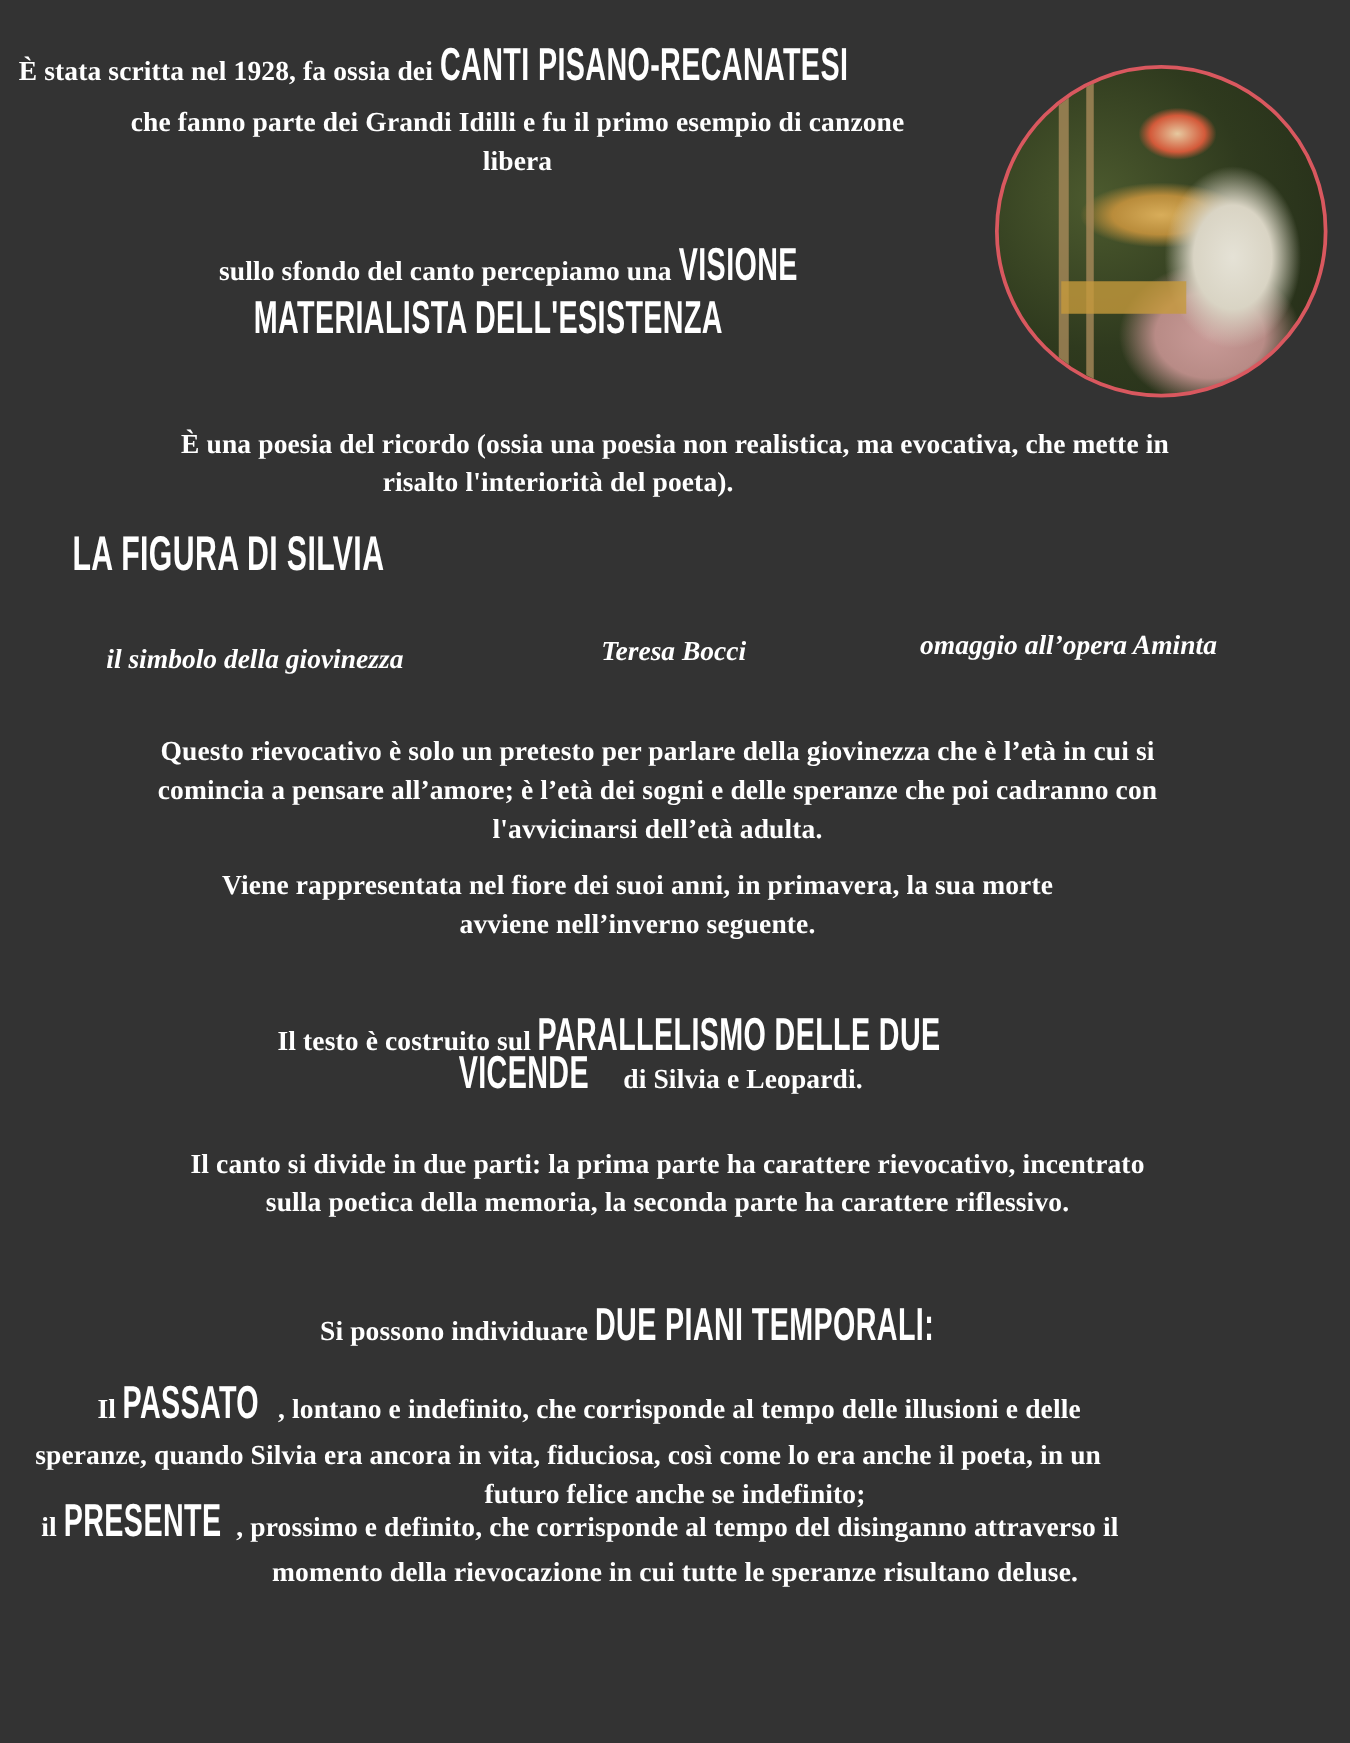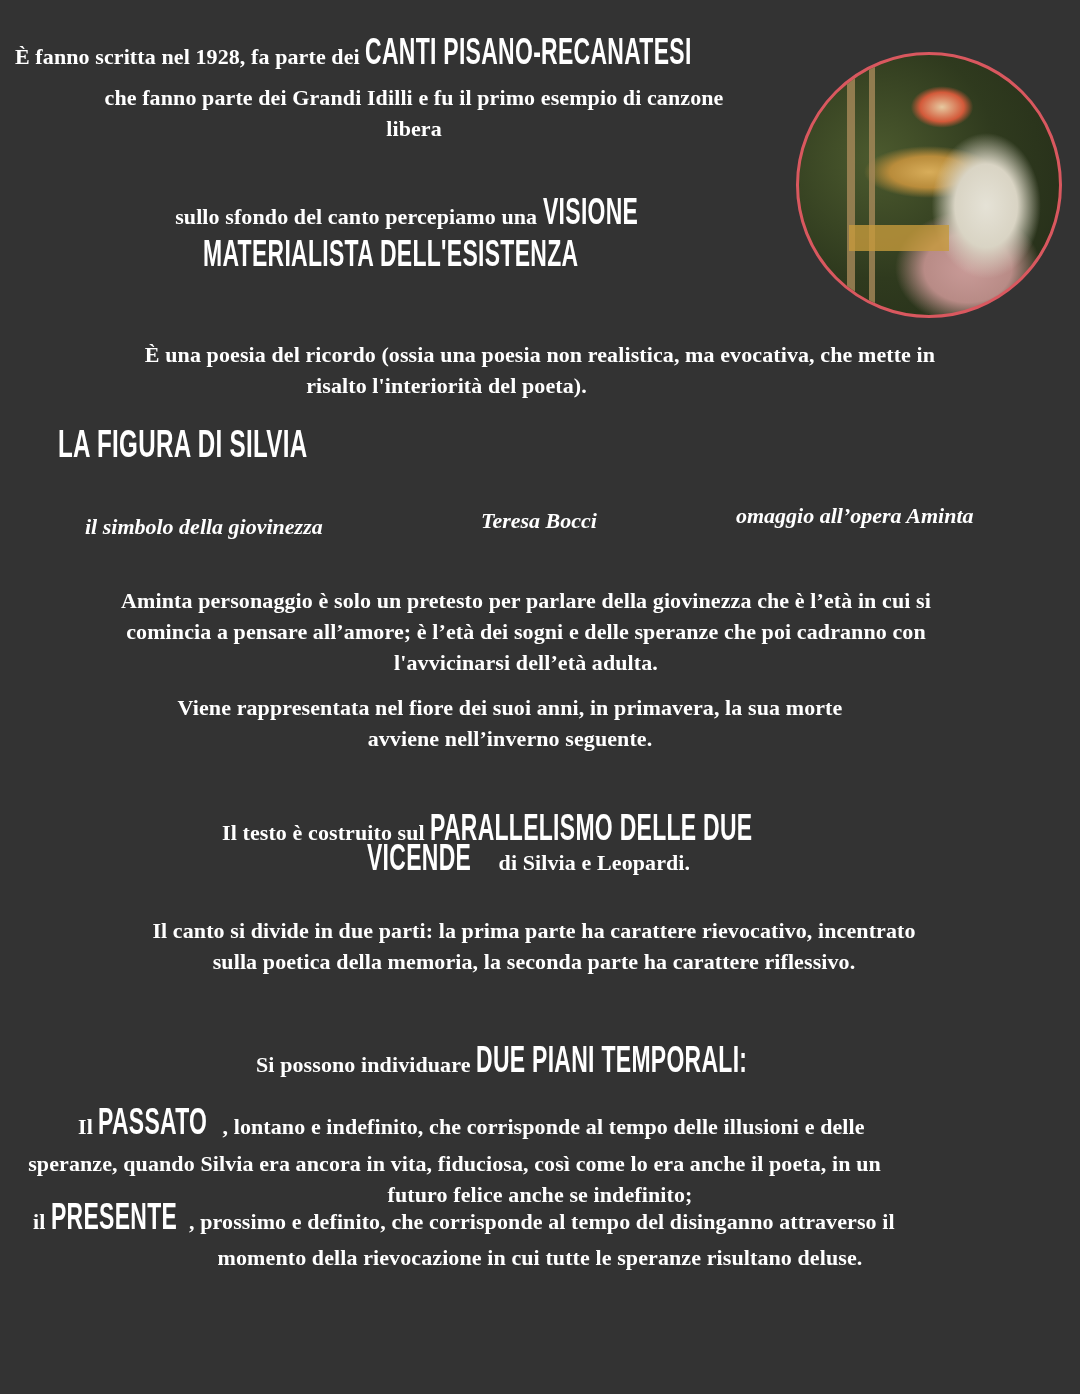--- a/index.html
+++ b/index.html
@@ -24,21 +24,21 @@
       radial-gradient(ellipse 28% 22% at 65% 82%, #c99b98 0%, #b88b86 60%, transparent 100%),
       radial-gradient(ellipse 12% 8% at 55% 20%, #e6c9a0 0%, #d35a3a 70%, transparent 100%),
       radial-gradient(circle at 30% 40%, #4c5a2e 0%, #2f3a1e 50%, #232b18 100%);
   }
   .portrait .post { position:absolute; background:#a88a5a; opacity:.8; }
 </style>
 </head>
 <body>
 
 <div class="blk" style="left:15px; top:36px; text-align:left; white-space:nowrap;">
-  <span>È fanno scritta nel 1928, fa parte dei</span>
+  <span>È stata scritta nel 1928, fa ossia dei</span>
   <span class="disp-wrap" style="width:384px;"><span class="disp" style="font-size:37px;">CANTI PISANO-RECANATESI</span></span>
 </div>
 <div class="blk" style="left:0; width:828px; top:82px;">che fanno parte dei Grandi Idilli e fu il primo esempio di canzone</div>
 <div class="blk" style="left:0; width:828px; top:113px;">libera</div>
 
 <div class="portrait" title="Dipinto: giovane donna al telaio con fazzoletto in testa">
   <div class="post" style="left:48px; top:20px; width:8px; height:220px;"></div>
   <div class="post" style="left:70px; top:10px; width:6px; height:240px;"></div>
   <div class="post" style="left:50px; top:170px; width:100px; height:26px; background:#c69a3c;"></div>
 </div>
@@ -54,21 +54,21 @@
 <div class="blk" style="left:0; width:1080px; top:339px;">È una poesia del ricordo (ossia una poesia non realistica, ma evocativa, che mette in</div>
 <div class="blk" style="left:0; width:893px; top:370px;">risalto l'interiorità del poeta).</div>
 
 <div class="blk" style="left:58px; top:428px; text-align:left;">
   <span class="disp-wrap" style="width:300px;"><span class="disp" style="font-size:39px;">LA FIGURA DI SILVIA</span></span>
 </div>
 <div class="ital" style="left:85px; top:514px;">il simbolo della giovinezza</div>
 <div class="ital" style="left:481px; top:508px;">Teresa Bocci</div>
 <div class="ital" style="left:736px; top:503px;">omaggio all’opera Aminta</div>
 
-<div class="blk" style="left:0; width:1052px; top:585px;">Aminta personaggio è solo un pretesto per parlare della giovinezza che è l’età in cui si</div>
+<div class="blk" style="left:0; width:1052px; top:585px;">Questo rievocativo è solo un pretesto per parlare della giovinezza che è l’età in cui si</div>
 <div class="blk" style="left:0; width:1052px; top:616px;">comincia a pensare all’amore; è l’età dei sogni e delle speranze che poi cadranno con</div>
 <div class="blk" style="left:0; width:1052px; top:647px;">l'avvicinarsi dell’età adulta.</div>
 <div class="blk" style="left:0; width:1020px; top:692px;">Viene rappresentata nel fiore dei suoi anni, in primavera, la sua morte</div>
 <div class="blk" style="left:0; width:1020px; top:723px;">avviene nell’inverno seguente.</div>
 
 <div class="blk" style="left:222px; top:812px; text-align:center; white-space:nowrap;">
   <span>Il testo è costruito sul</span>
   <span class="disp-wrap" style="width:395px;"><span class="disp" style="font-size:37px;">PARALLELISMO DELLE DUE</span></span>
 </div>
 <div class="blk" style="left:367px; top:842px; text-align:right; white-space:nowrap;">

